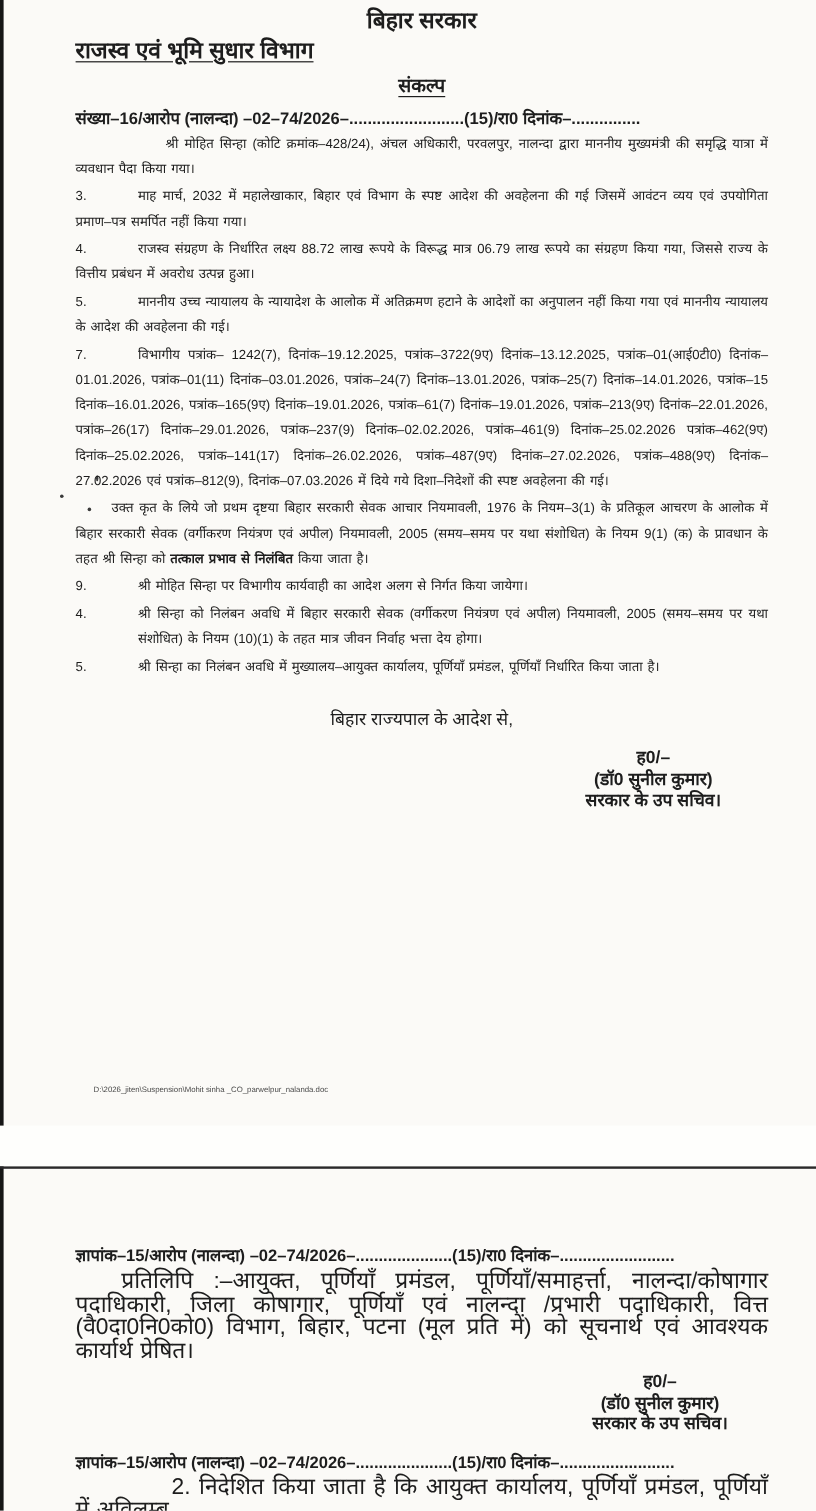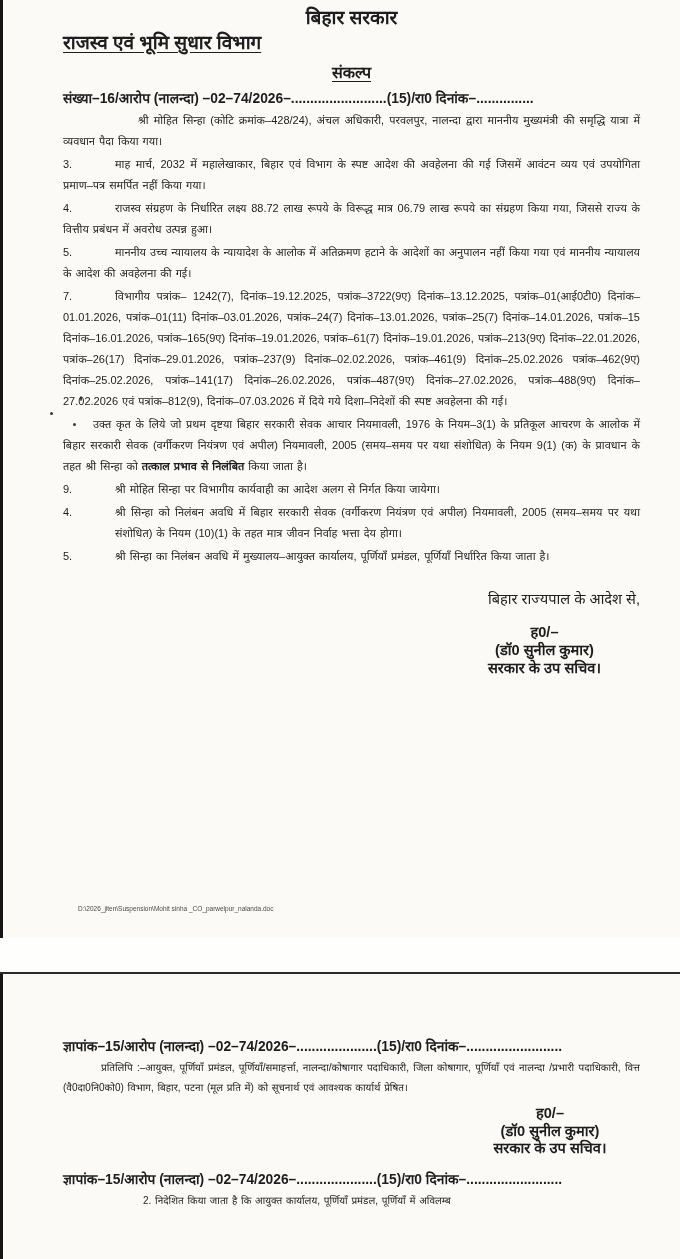--- a/index.html
+++ b/index.html
@@ -25,28 +25,28 @@
   .ref { font-weight:bold; font-size:13.8px; line-height:18px; margin:0 0 2px; }
   p.body {
     font-size:11px; line-height:21px; text-align:justify;
     margin:2px 0 0; word-spacing:1px;
   }
   .indent75 { text-indent:75px; }
   .indent30 { text-indent:30px; }
   .num { display:inline-block; width:52px; text-indent:0; }
   .item10 { padding-left:52px; }
   .item10 .num { margin-left:-52px; }
-  .order-line { text-align:right; font-size:14.6px; margin:21px 0 0; }
+  .order-line { text-align:center; font-size:14.6px; margin:21px 0 0; }
   .sig { margin:15px 8px 0 auto; width:175px; text-align:center; font-weight:bold;
          font-size:14.6px; line-height:18px; }
   .sig div { margin:0; }
   .footer-path { position:absolute; top:905px; left:78px; font-size:6.5px; color:#4a4a4a; }
 
   .page2 { position:absolute; top:1038px; left:63px; width:577px; }
-  .memo-copy { font-size:10px; line-height:19.5px; text-align:justify; text-indent:38px; margin:2px 0 0; word-spacing:1px; }
+  .memo-copy { font-size:19px; line-height:19.5px; text-align:justify; text-indent:38px; margin:2px 0 0; word-spacing:1px; }
   .sig2 { margin:8px 0 0 auto; width:180px; text-align:center; font-weight:bold; font-size:14.6px; line-height:17.5px; }
   .memo2-ref { margin-top:13px; }
   .para2-line { text-indent:80px; }
 </style>
 </head>
 <body>
 
 <div class="edge-bar"></div>
 <div class="scan-band"></div>
 <div class="scan-line"></div>

